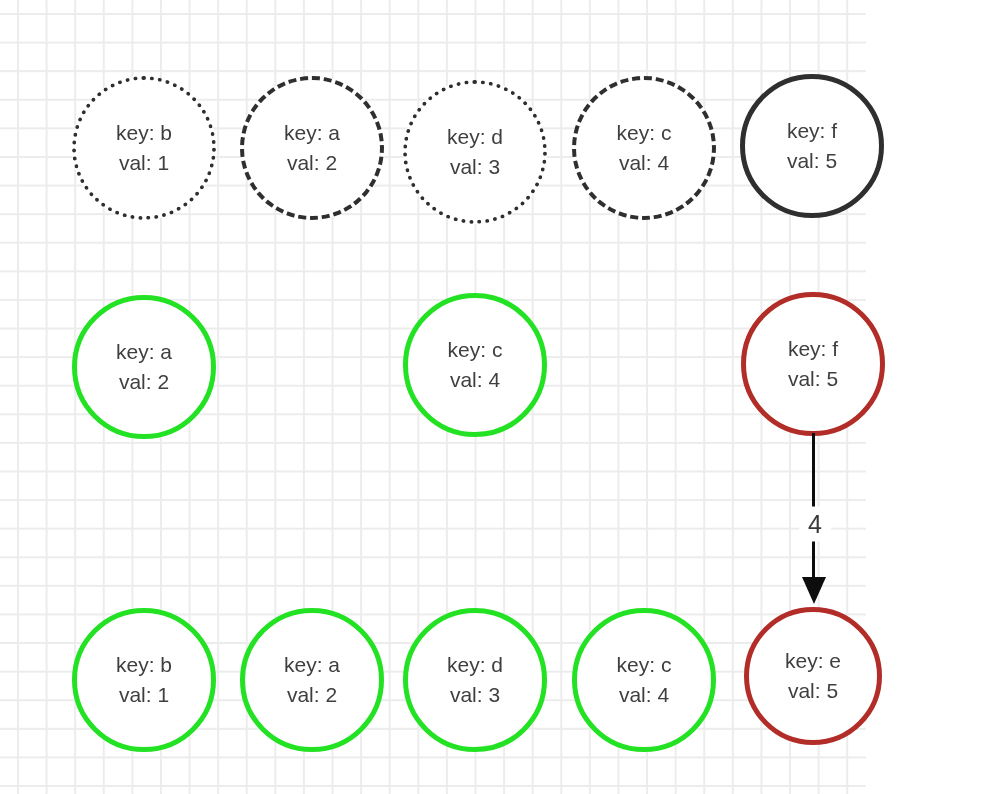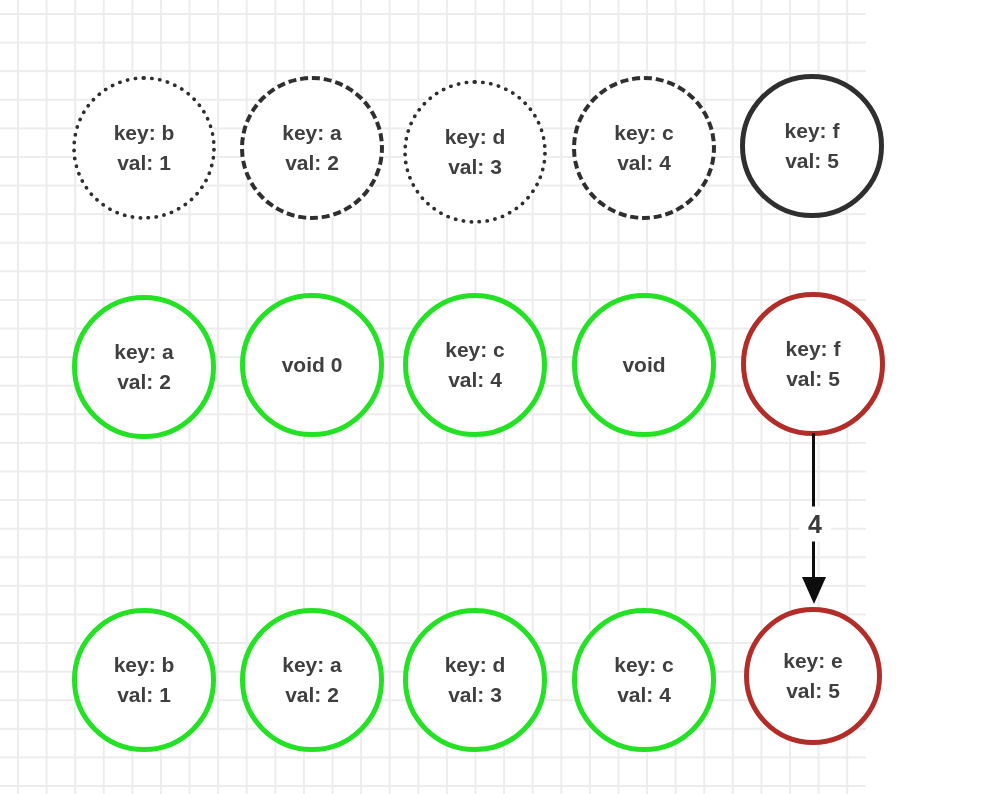--- a/index.html
+++ b/index.html
@@ -9,21 +9,20 @@
   .canvas {
     position: relative;
     width: 866px;
     height: 794px;
     background-color: #ffffff;
     background-image:
       linear-gradient(to right, #ececec 0, #ececec 1.5px, transparent 1.5px),
       linear-gradient(to bottom, #ececec 0, #ececec 1.5px, transparent 1.5px);
     background-size: 28.6px 28.6px;
     background-position: 17px 13px;
-    font-weight: bold;
   }
 
   .node {
     position: absolute;
     width: 144px;
     height: 144px;
     border-radius: 50%;
     background: #ffffff;
     display: flex;
     flex-direction: column;
@@ -104,31 +103,23 @@
   </div>
   <div class="node b-black" style="left:740px; top:74px;">
     <span>key: f</span>
     <span>val: 5</span>
   </div>
 
   <div class="node b-green" style="left:72px;  top:295px;">
     <span>key: a</span>
     <span>val: 2</span>
   </div>
-  <div class="node b-green" style="left:240px; top:293px;">
-    <span>void 0</span>
-    <span></span>
-  </div>
   <div class="node b-green" style="left:403px; top:293px;">
     <span>key: c</span>
     <span>val: 4</span>
-  </div>
-  <div class="node b-green" style="left:572px; top:293px;">
-    <span>void</span>
-    <span></span>
   </div>
   <div class="node b-red" style="left:741px; top:292px;">
     <span>key: f</span>
     <span>val: 5</span>
   </div>
 
   <div class="arrow-line"></div>
   <div class="arrow-head"></div>
   <div class="arrow-label">4</div>
 

